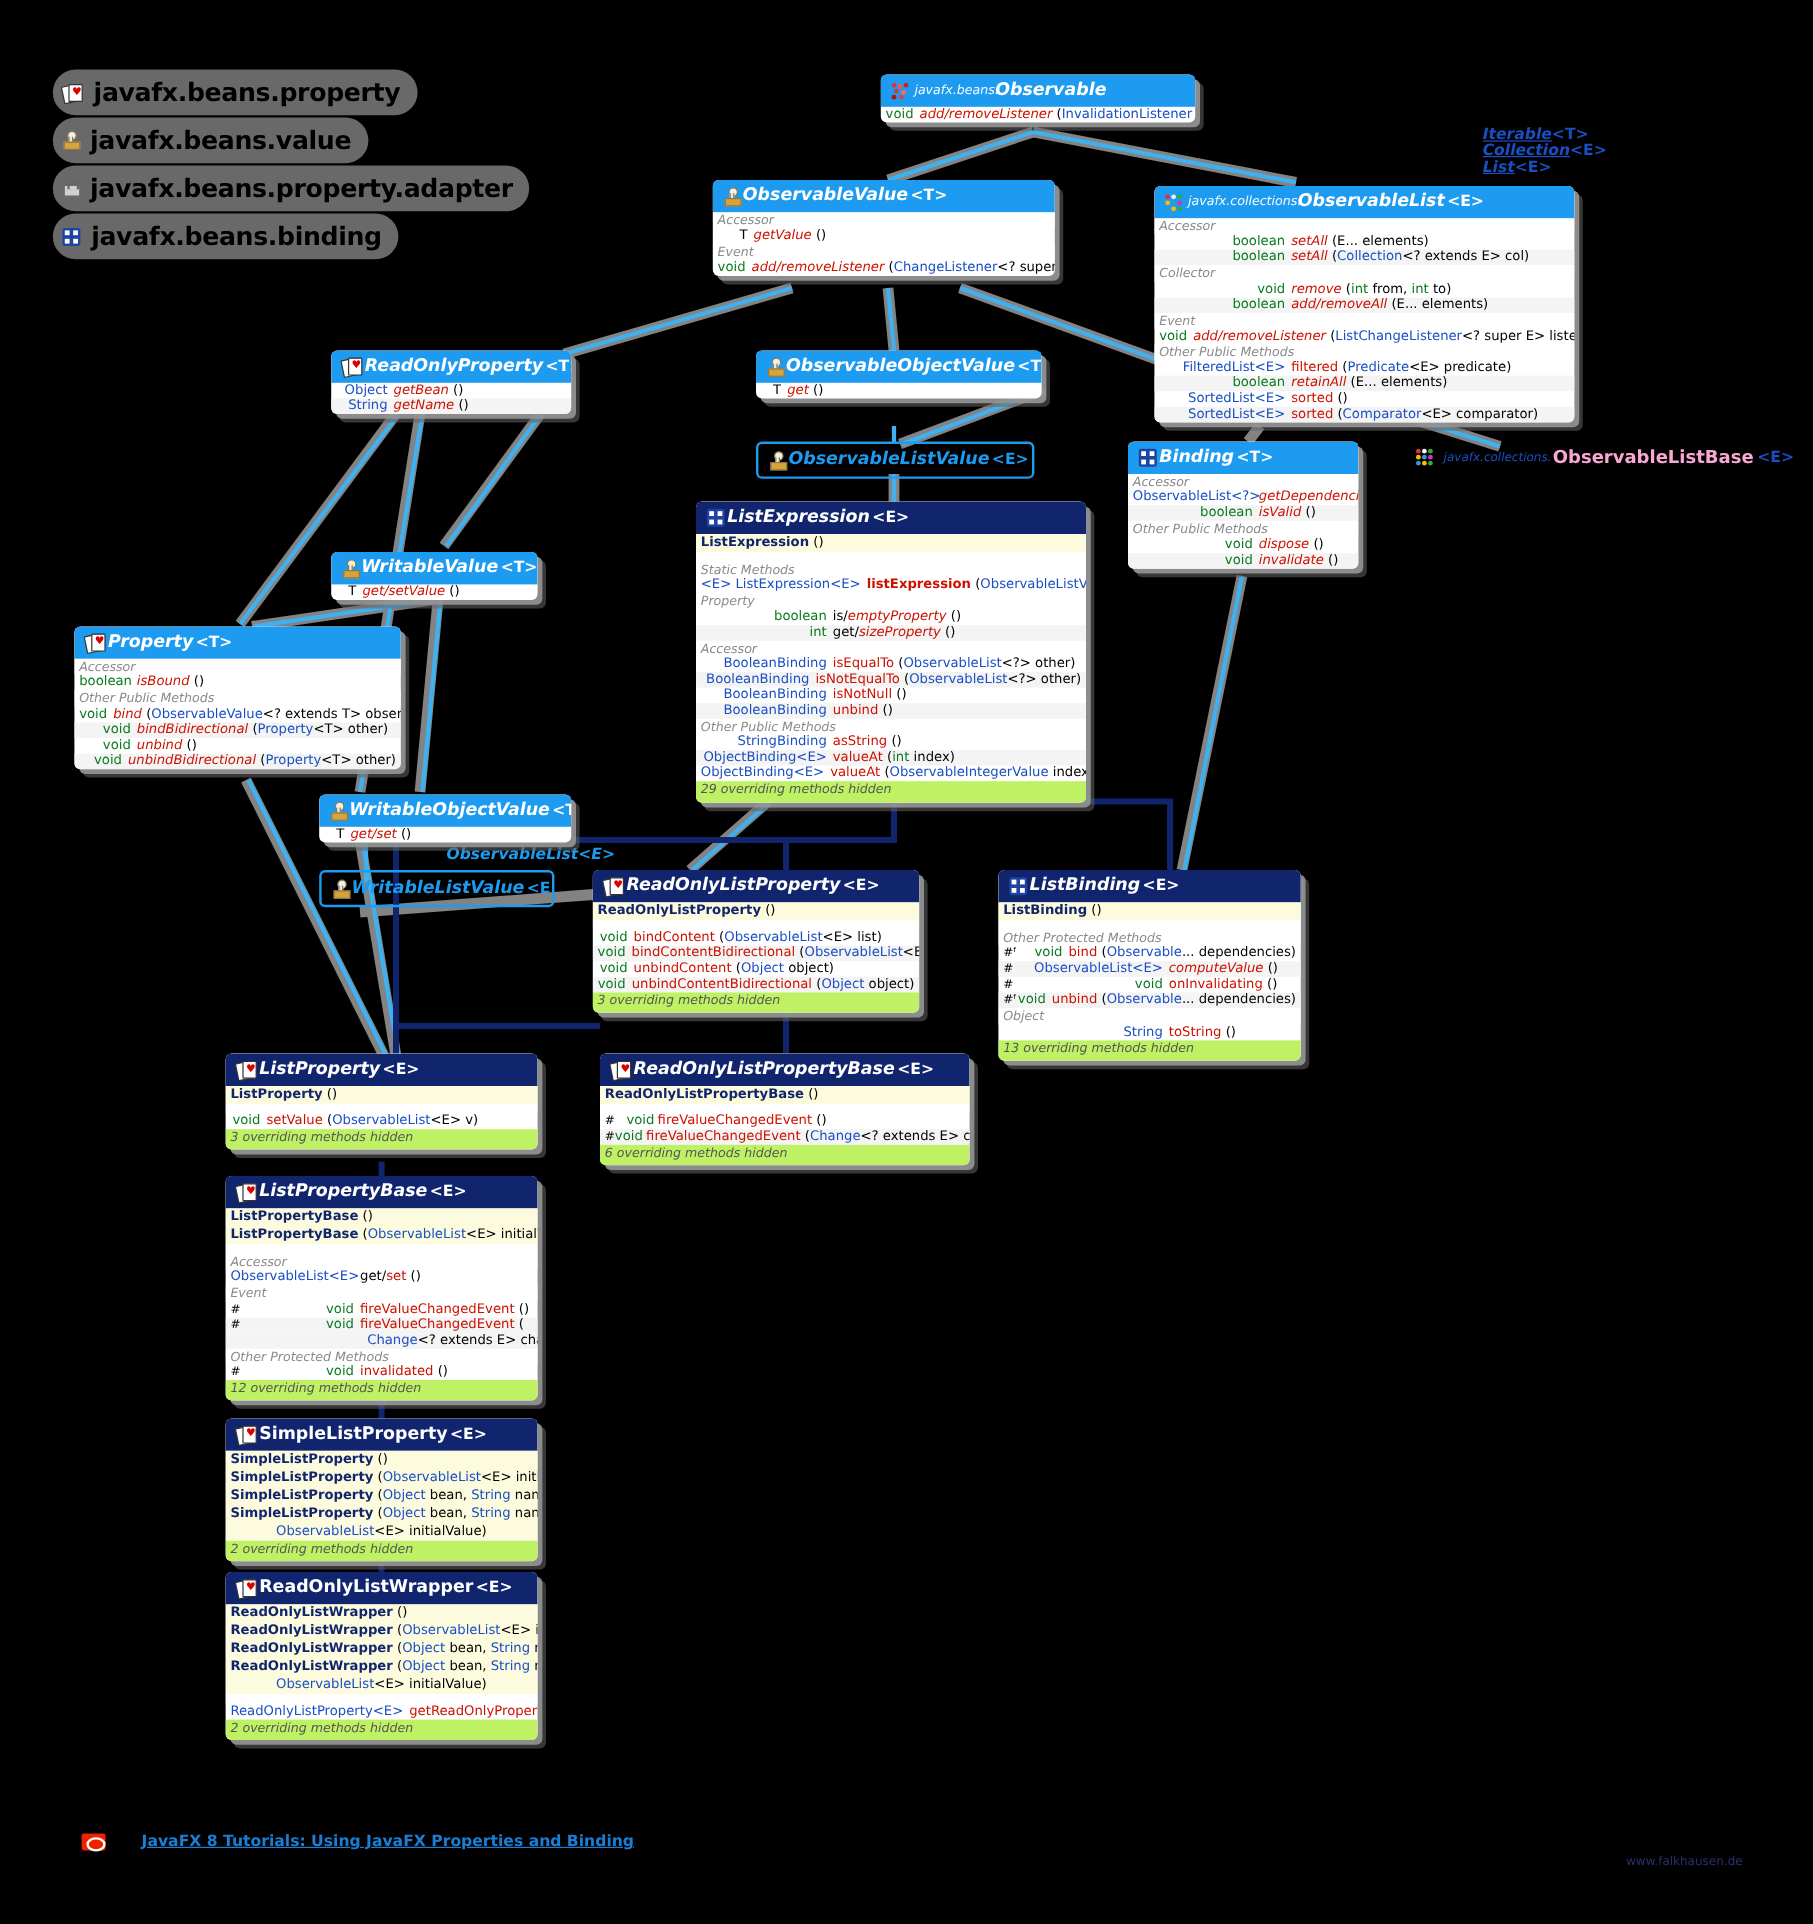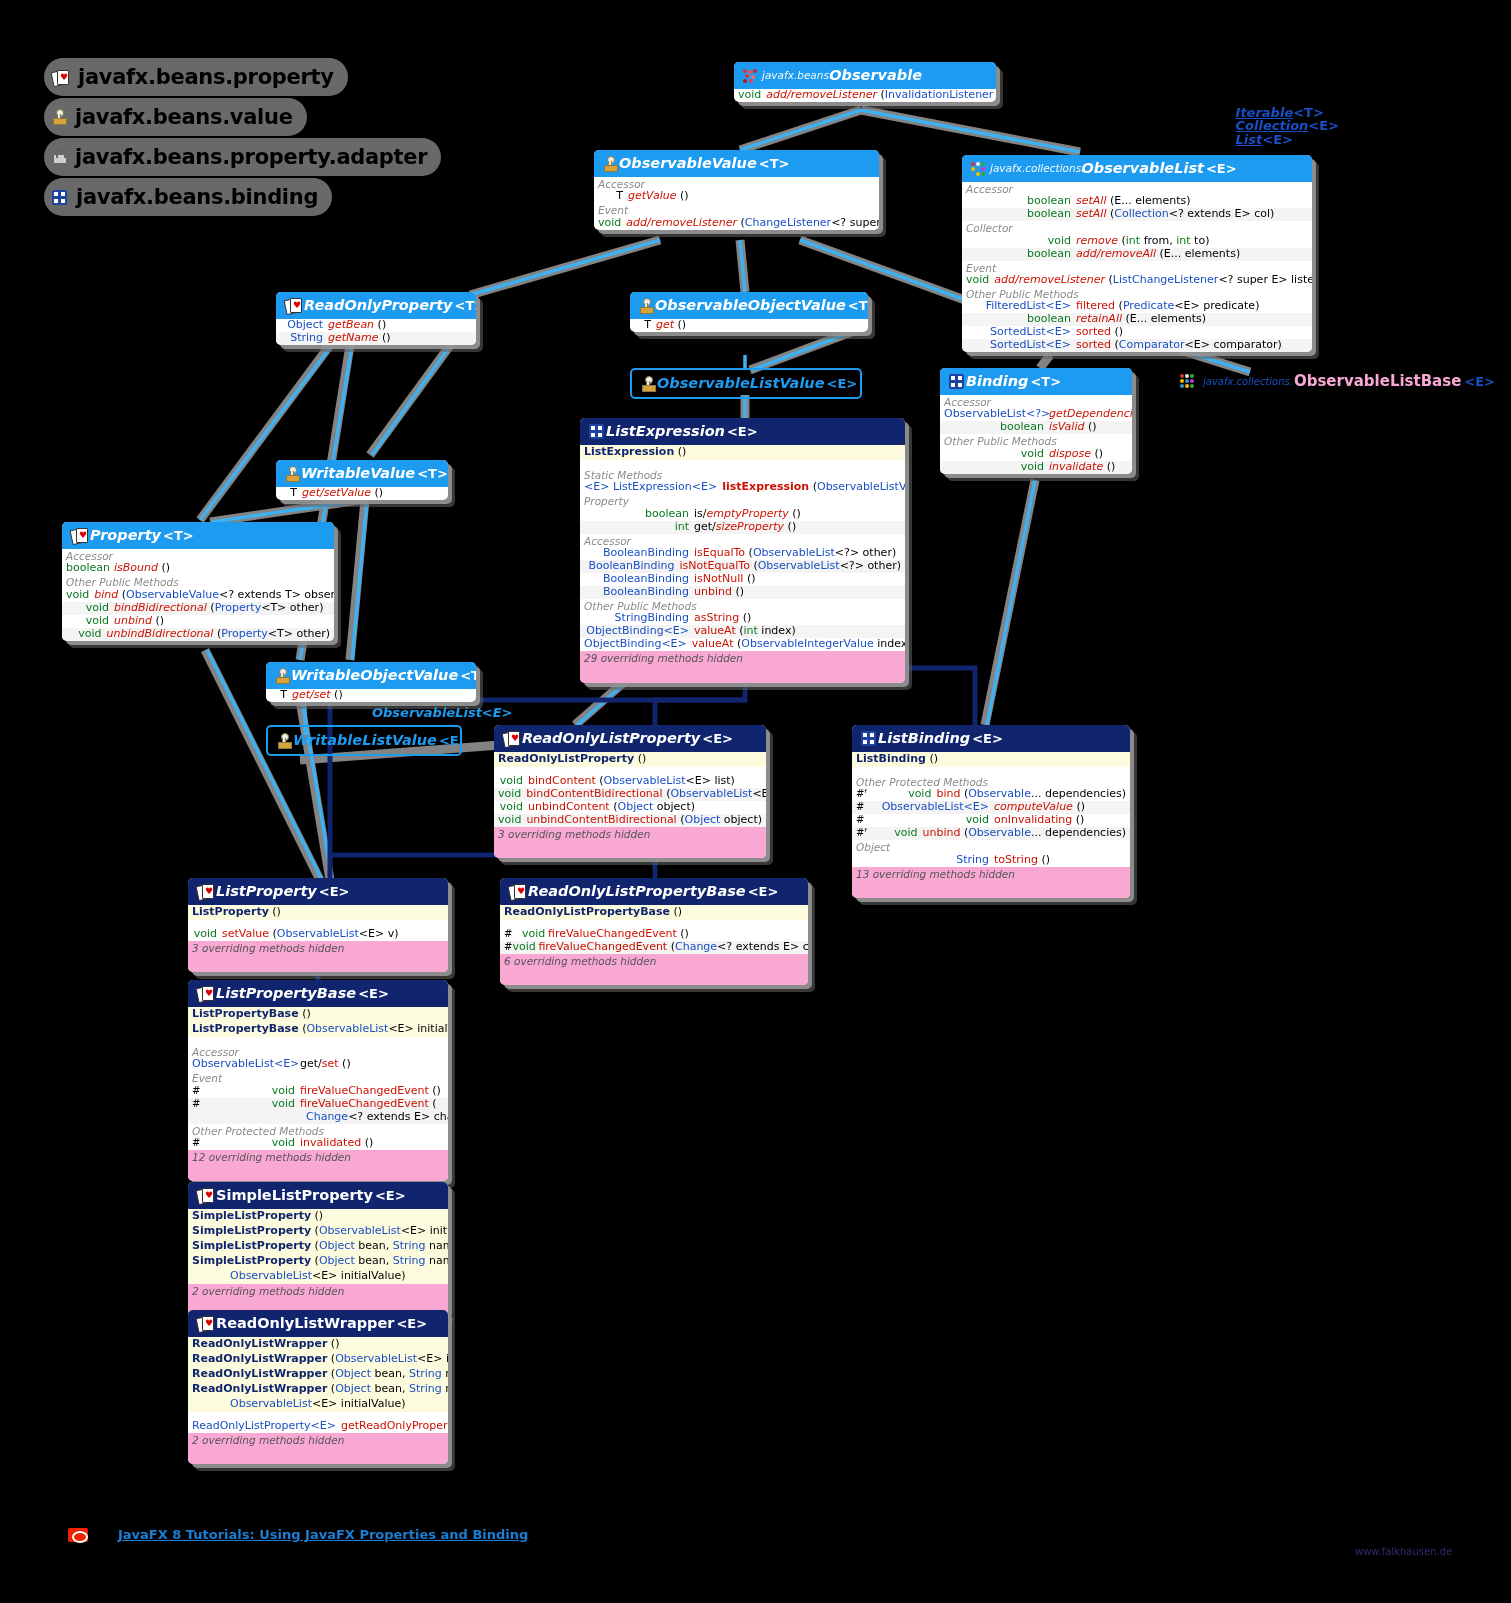--- a/index.html
+++ b/index.html
@@ -126,22 +126,22 @@
   .sig   { white-space: nowrap; }
   .t-void { color: #0a7a20; }
   .t-prim { color: #0a7a20; }
   .t-type { color: #1a4fc4; }
   .t-plain{ color: #000; }
   .m-name { color: #cc1100; font-style: italic; }
   .m-name.ni { font-style: normal; }
   .m-ctor { color: #10256e; font-weight: bold; }
   .p-type { color: #1a4fc4; }
   .hidden-note {
-    font-size: 10.5px; font-style: italic; padding: 1px 4px 18px 4px;
-    color: #555; background: #f9a8d4;
+    font-size: 10.5px; font-style: italic; padding: 1px 4px 4px 4px;
+    color: #555; background: #bef264;
   }
   .spacer { height: 8px; background: #fff; }
 
   
   .uml.outline {
     background: transparent; box-shadow: none;
     border: 2px solid #1d9bf0; border-radius: 5px;
   }
   .uml.outline .hdr { background: transparent; color: #1d9bf0; }
 
@@ -627,21 +627,21 @@
       <span class="ret t-void" style="width:30px">void</span>
       <span class="sig"><span class="m-name ni">unbindContent</span> <span>(<span class="p-type">Object</span> object)</span></span>
     </div>
     <div class="row alt">
       <span class="ret t-void" style="width:30px">void</span>
       <span class="sig"><span class="m-name ni">unbindContentBidirectional</span> <span>(<span class="p-type">Object</span> object)</span></span>
     </div>
     <div class="hidden-note">3 overriding methods hidden</div>
   </div>
 
-  <div class="uml" id="b-listBinding" style="left:852px; top:725px; width:278px;">
+  <div class="uml" id="b-listBinding" style="left:832px; top:725px; width:252px;">
     <div class="hdr hdr-navy">
       <span class="ic ic-blue4"></span>
       <span class="nm">ListBinding</span>
         <span class="gen">&lt;E&gt;</span>
     </div>
     <div class="ctor-block">
       <div class="row">
         <span class="sig"><span class="m-ctor">ListBinding</span> <span>()</span></span>
       </div>
     </div>

